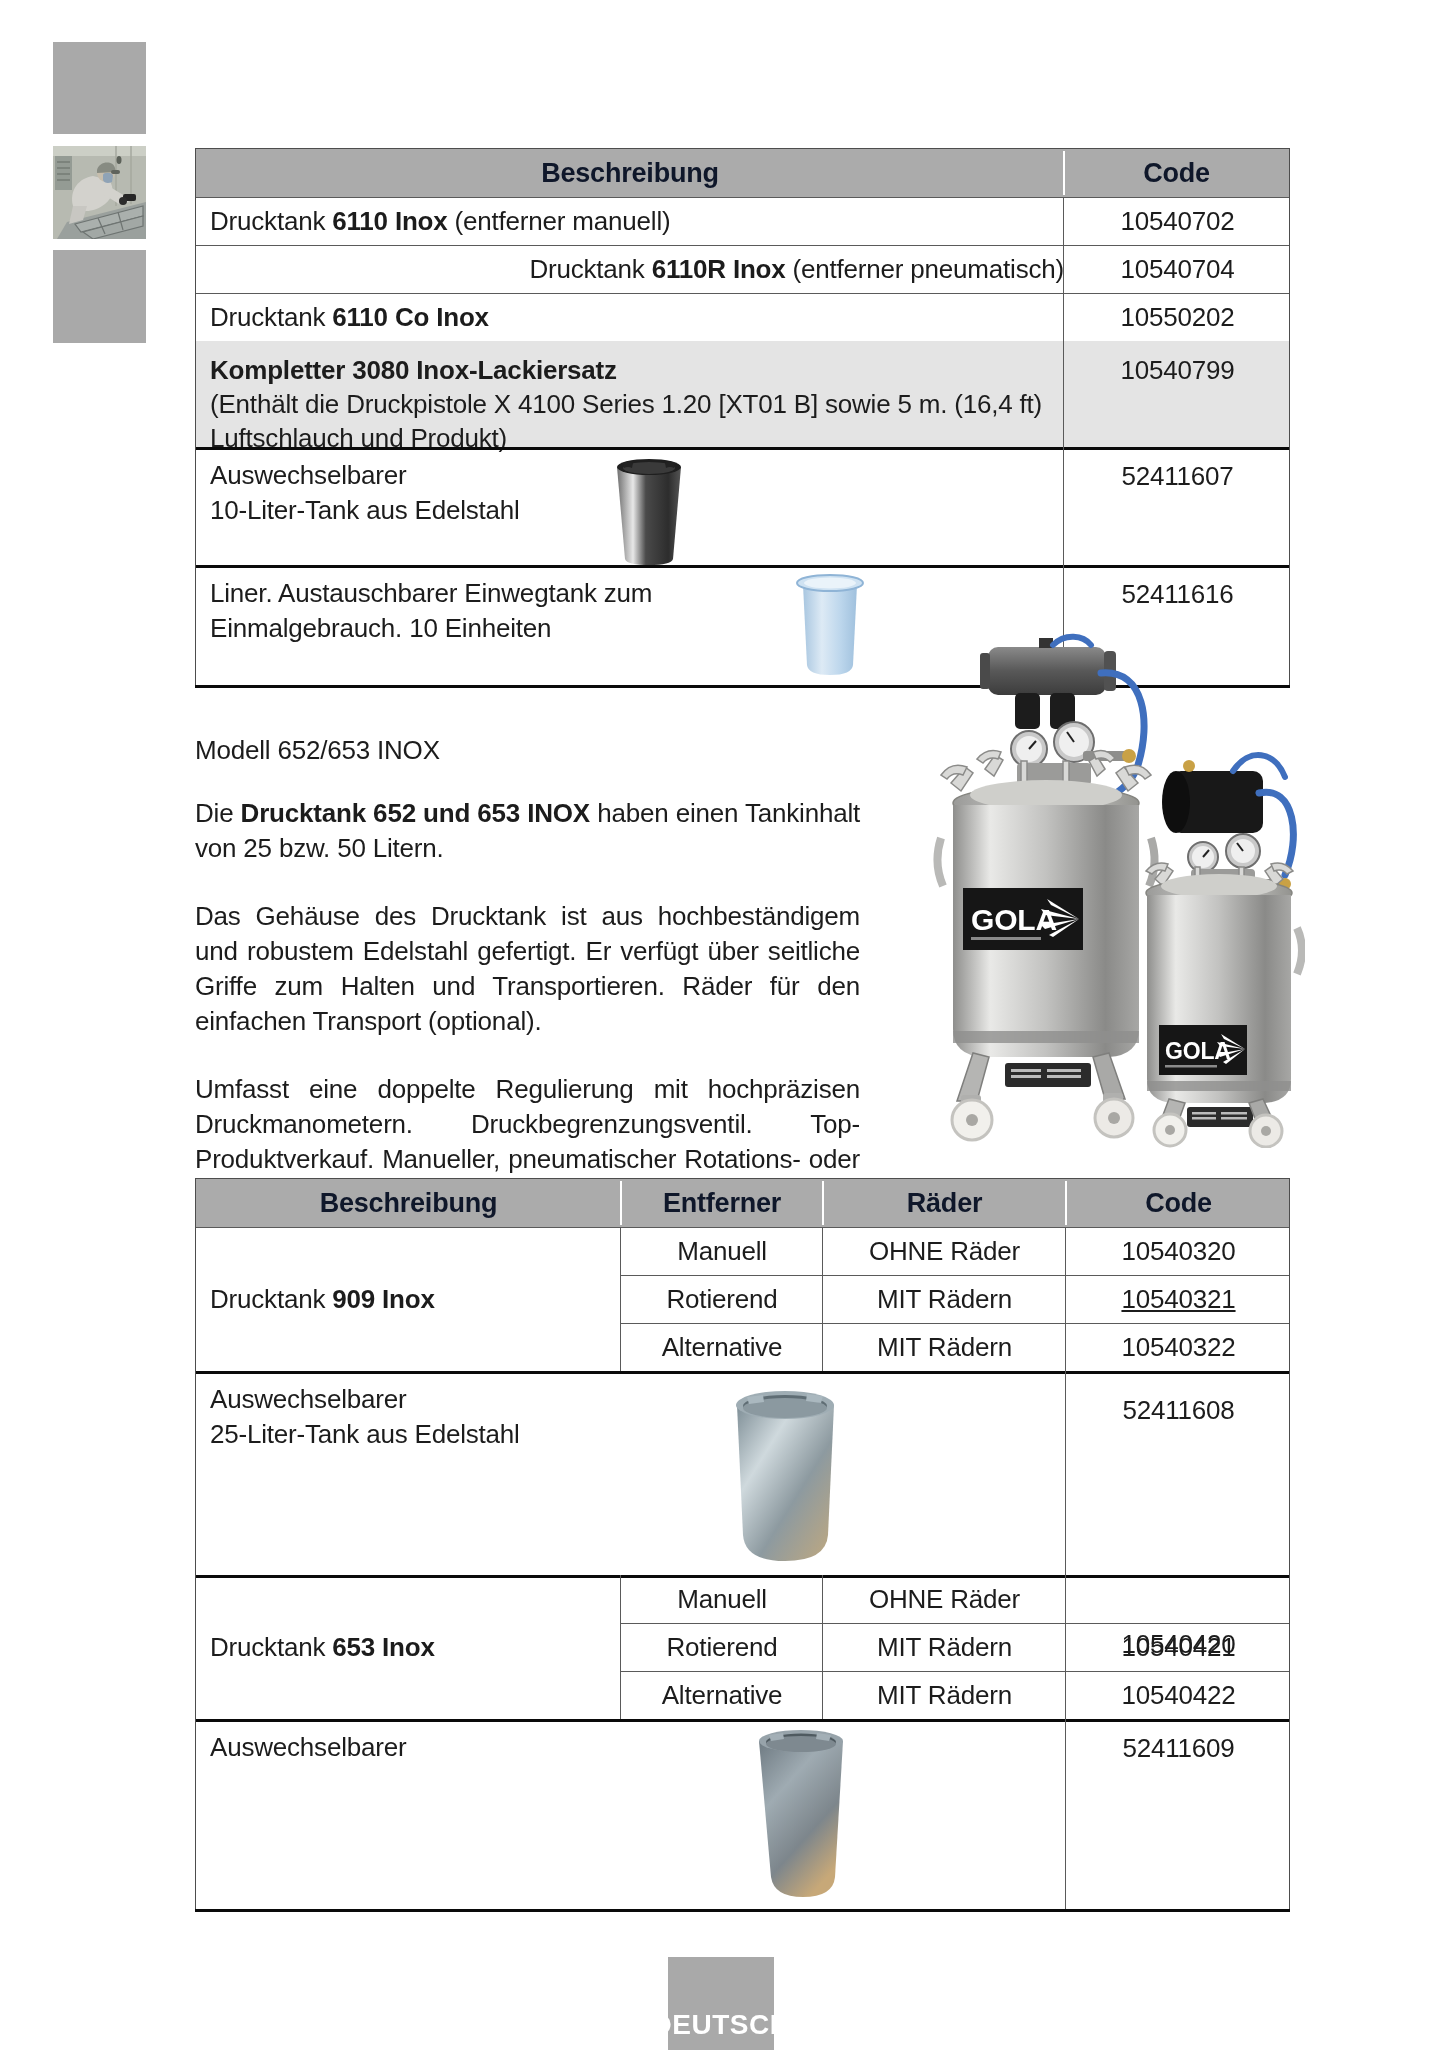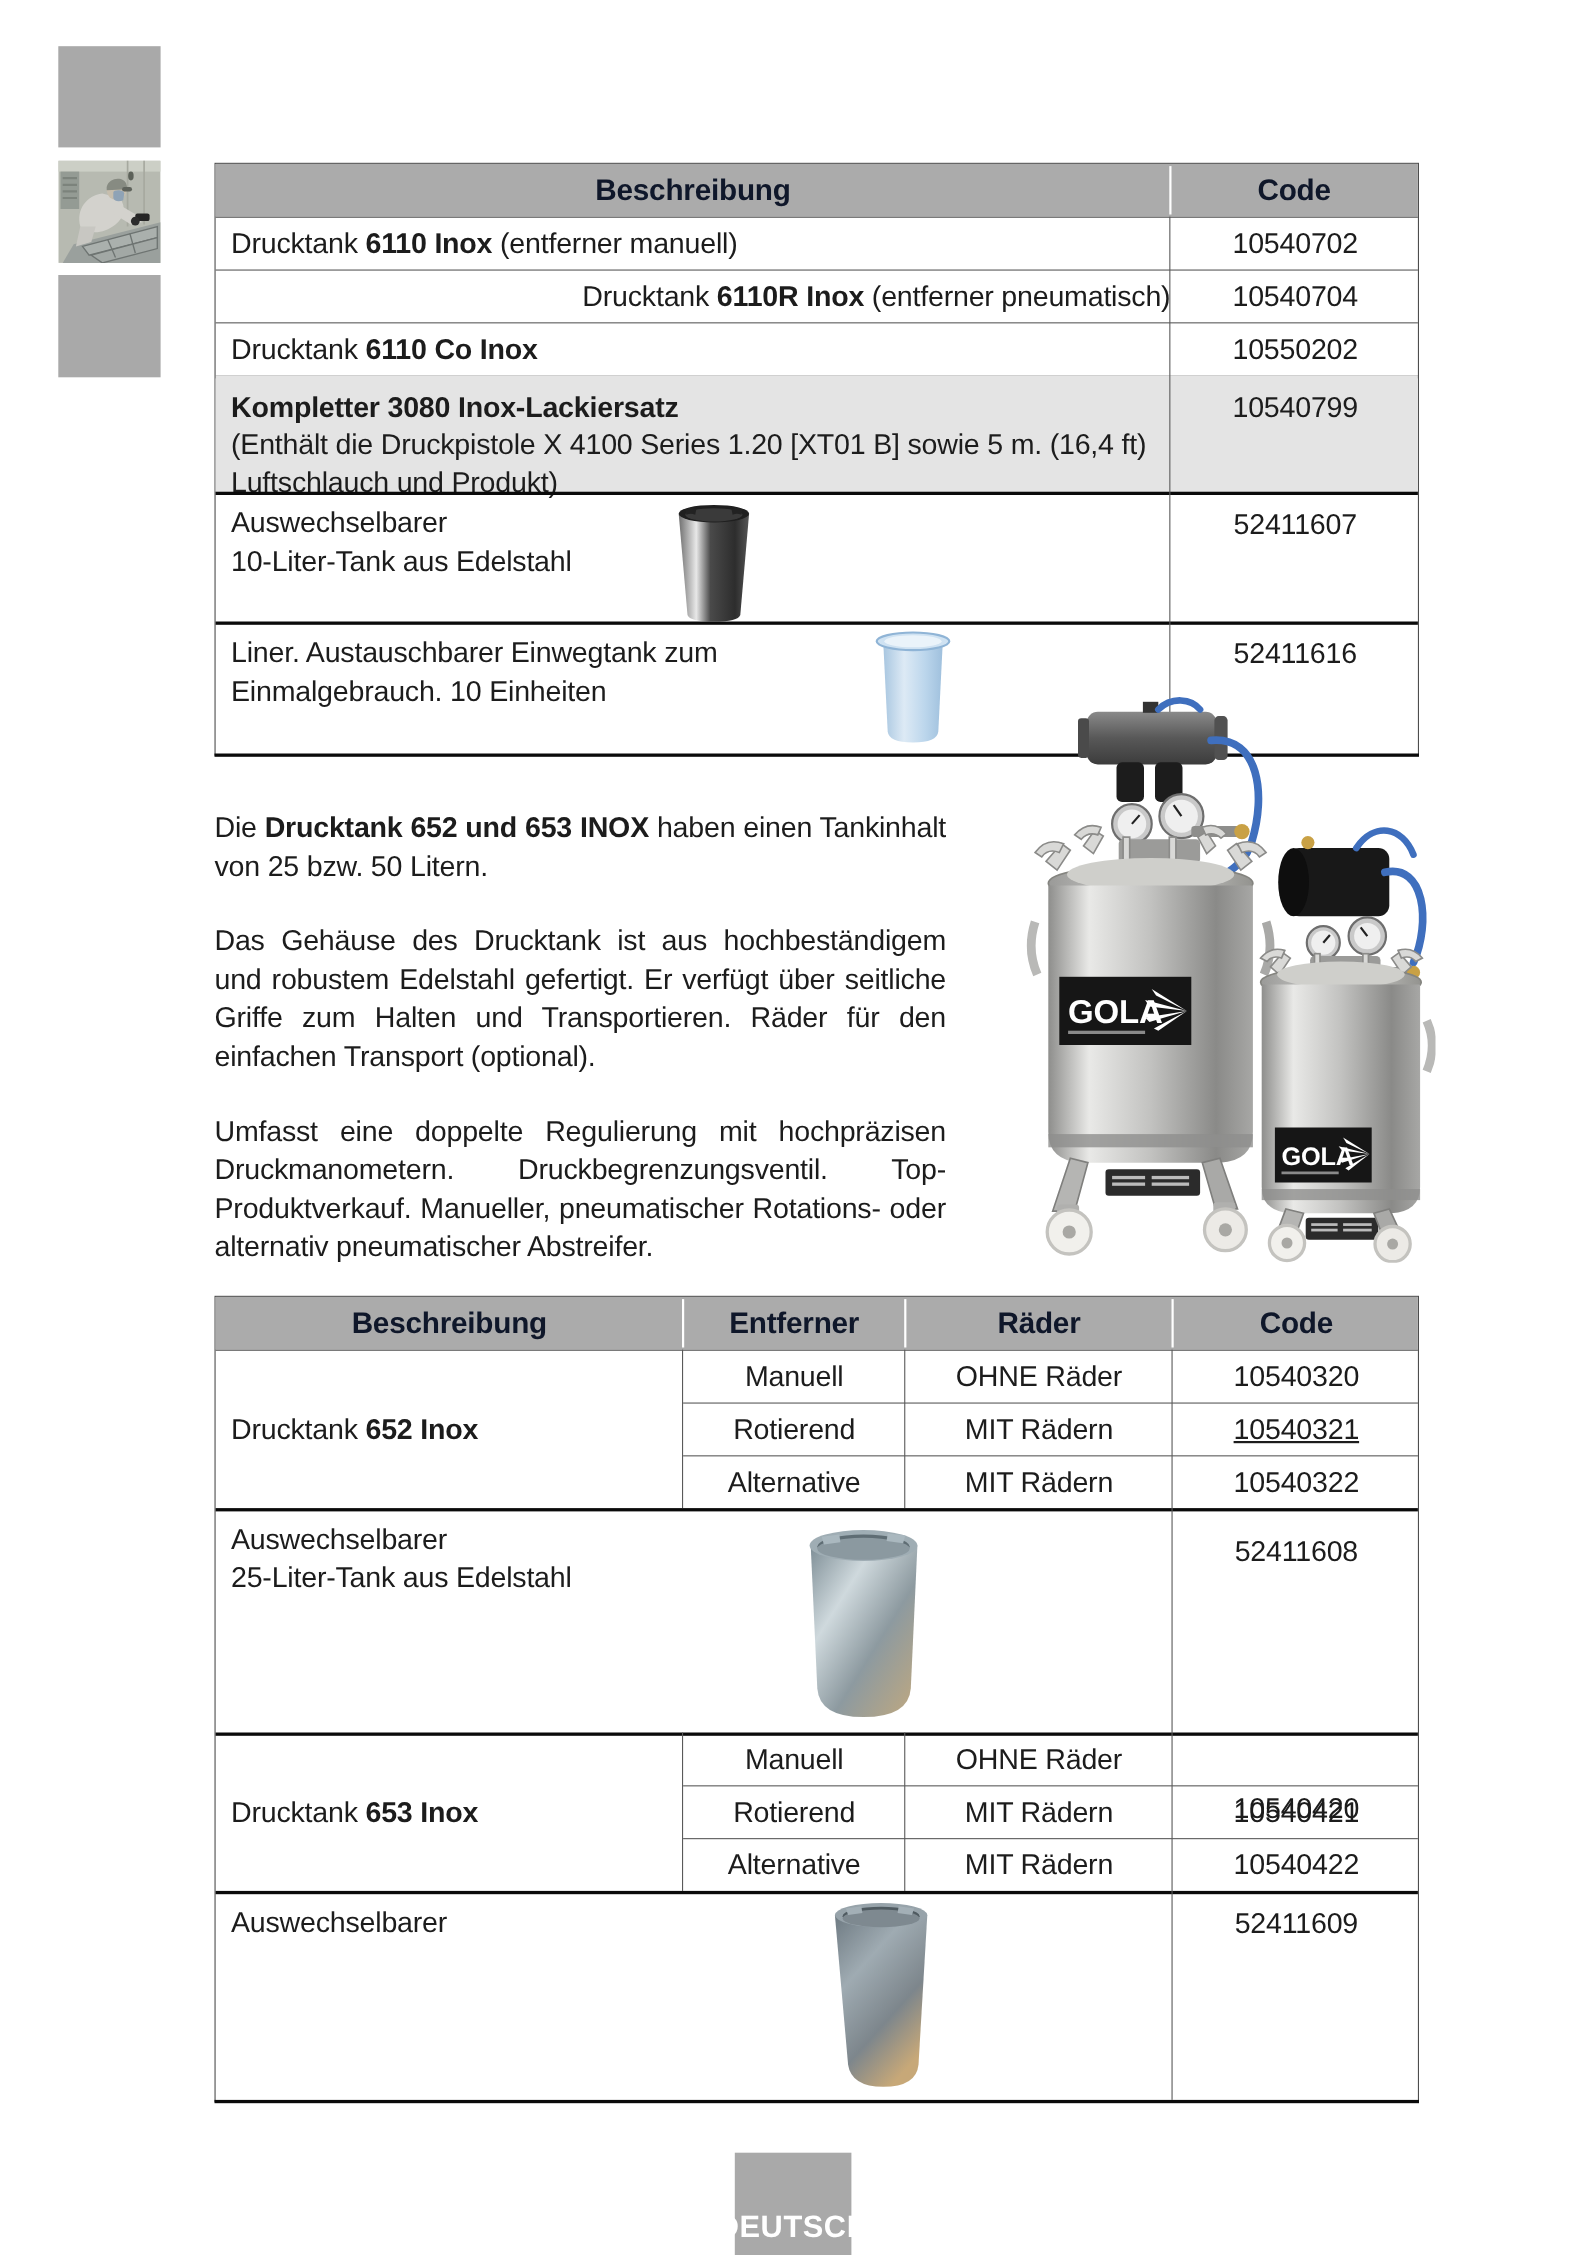--- a/index.html
+++ b/index.html
@@ -155,20 +155,21 @@
         <ellipse cx="37" cy="10" rx="33" ry="8" fill="#cfe2f2" stroke="#8fb4d6" stroke-width="2"></ellipse>
         <ellipse cx="37" cy="10" rx="26" ry="5.5" fill="#eaf3fa"></ellipse>
       </svg>
     </div>
     <div class="bottom-bar" style="top:536px;"></div>
 
     <div class="vline" style="left:867px;top:48px;height:488px;"></div>
   </div>
 
   <div class="abs" style="left:195px;top:735px;width:665px;">
+    <p class="model-title">Modell 652/653 INOX</p>
     <p class="para"><span>Die </span><b>Drucktank 652 und 653 INOX</b><span> haben einen Tankinhalt von 25 bzw. 50 Litern.</span></p>
     <p class="para">Das Gehäuse des Drucktank ist aus hochbeständigem und robustem Edelstahl gefertigt. Er verfügt über seitliche Griffe zum Halten und Transportieren. Räder für den einfachen Transport (optional).</p>
     <p class="para">Umfasst eine doppelte Regulierung mit hochpräzisen Druckmanometern. Druckbegrenzungsventil. Top-Produktverkauf. Manueller, pneumatischer Rotations- oder alternativ pneumatischer Abstreifer.</p>
   </div>
 
   <svg class="abs" style="left:933px;top:633px;" width="372" height="515" viewBox="0 0 372 515">
     <defs>
       <linearGradient id="steel" x1="0" y1="0" x2="1" y2="0">
         <stop offset="0" stop-color="#8e8e8c"></stop>
           <stop offset="0.2" stop-color="#e9e9e7"></stop>
@@ -318,21 +319,21 @@
       <div class="thead-cell" style="left:425px;width:202px;">Entferner</div>
       <div class="thead-cell" style="left:627px;width:243px;">Räder</div>
       <div class="thead-cell" style="left:870px;width:225px;">Code</div>
       <div class="vline-w" style="left:424px;top:2px;height:44px;"></div>
       <div class="vline-w" style="left:626px;top:2px;height:44px;"></div>
       <div class="vline-w" style="left:869px;top:2px;height:44px;"></div>
     </div>
     <div class="row-line" style="top:48px;"></div>
 
     <div class="desc-cell v-center cell-text" style="left:0;width:425px;top:48px;height:144px;">
-      <span><span>Drucktank </span><b>652 Inox</b></span>
+      <span><span>Drucktank </span><b>909 Inox</b></span>
     </div>
     <div class="code-cell v-center cell-text" style="left:425px;width:202px;top:48px;height:48px;">Manuell</div>
     <div class="code-cell v-center cell-text" style="left:627px;width:243px;top:48px;height:48px;">OHNE Räder</div>
     <div class="code-cell v-center" style="left:870px;width:225px;top:48px;height:48px;">10540320</div>
     <div class="row-line" style="top:96px;left:425px;right:0;"></div>
     <div class="code-cell v-center cell-text" style="left:425px;width:202px;top:96px;height:48px;">Rotierend</div>
     <div class="code-cell v-center cell-text" style="left:627px;width:243px;top:96px;height:48px;">MIT Rädern</div>
     <div class="code-cell v-center" style="left:870px;width:225px;top:96px;height:48px;text-decoration:underline;">10540321</div>
     <div class="row-line" style="top:144px;left:425px;right:0;"></div>
     <div class="code-cell v-center cell-text" style="left:425px;width:202px;top:144px;height:48px;">Alternative</div>

